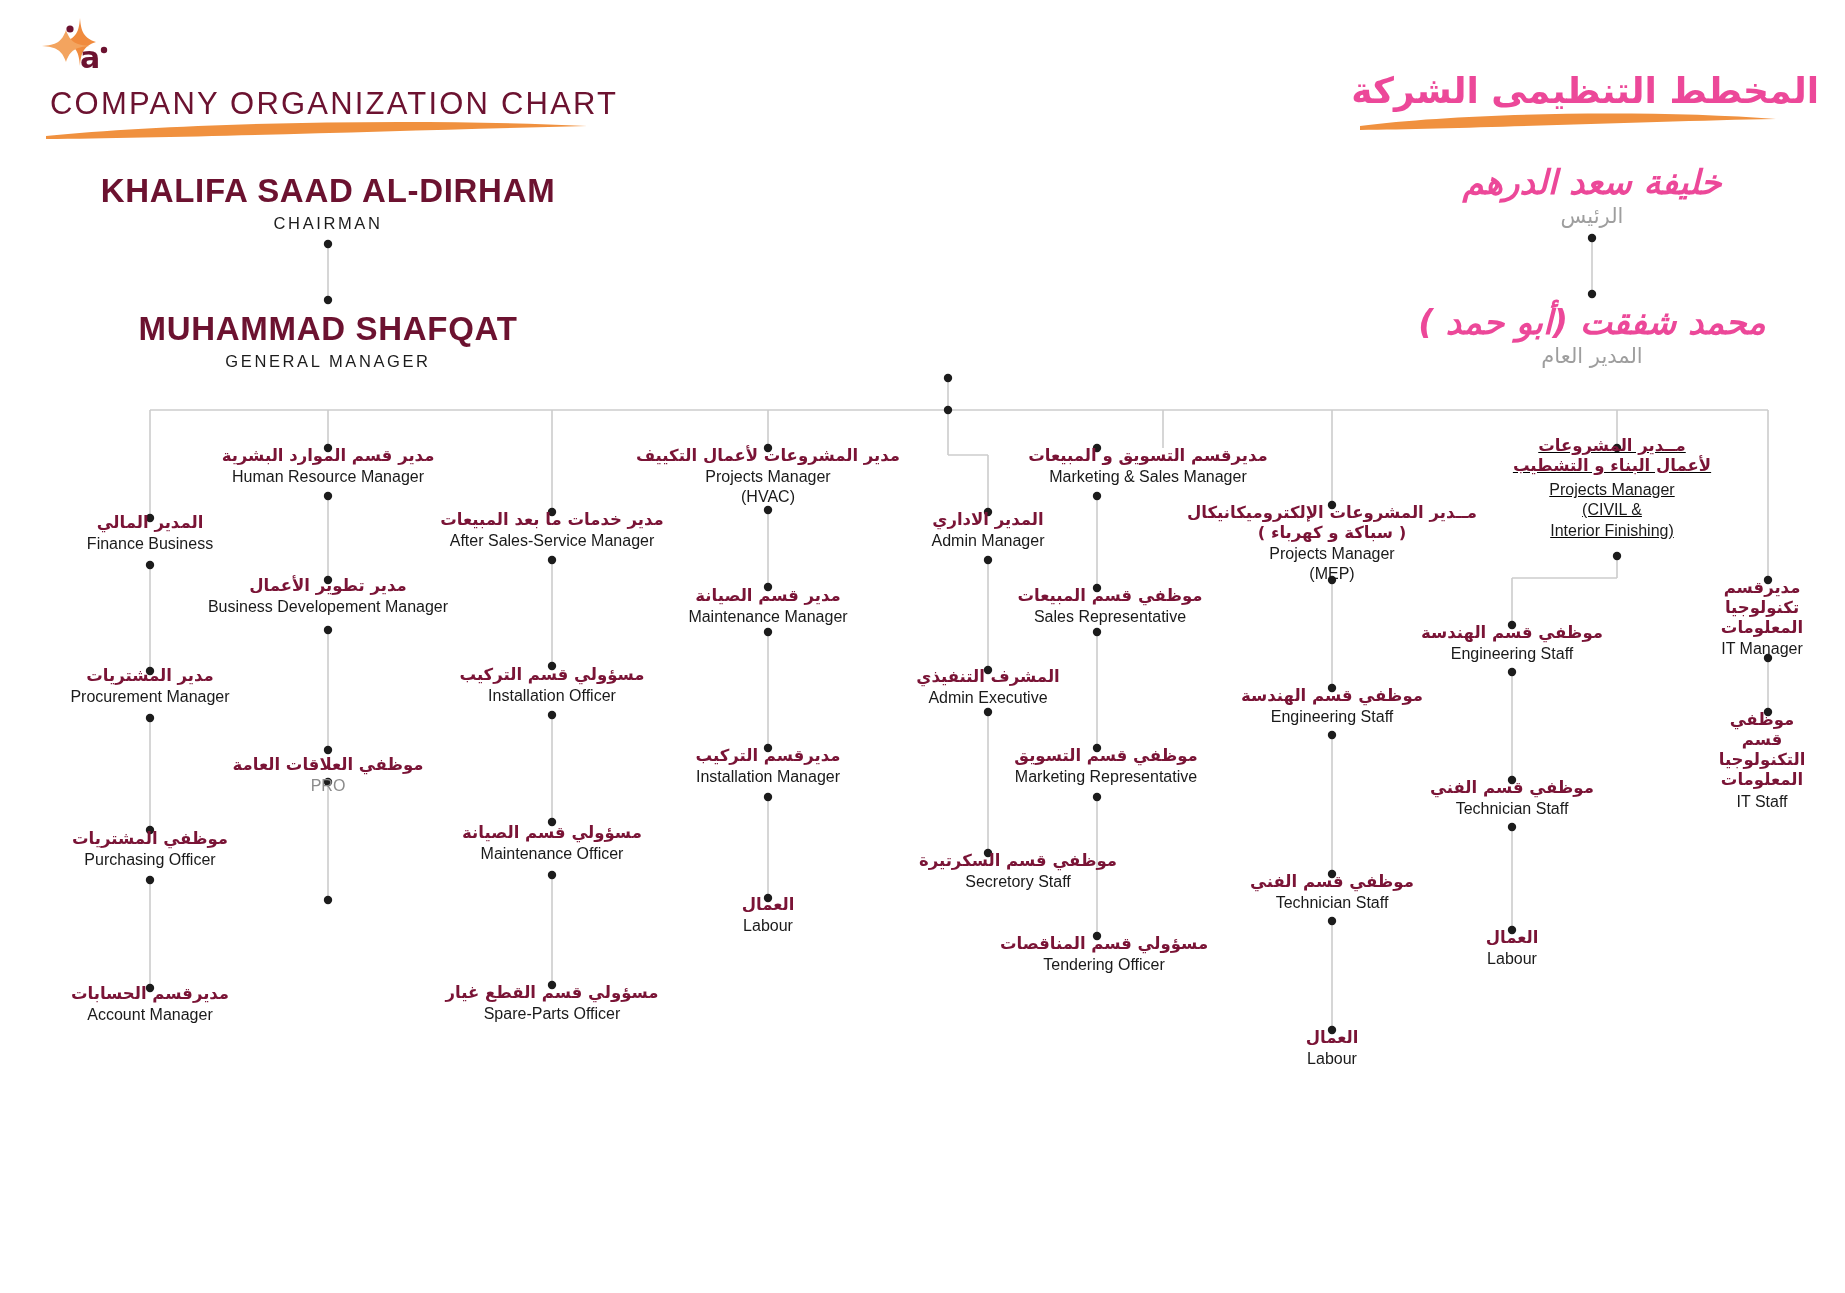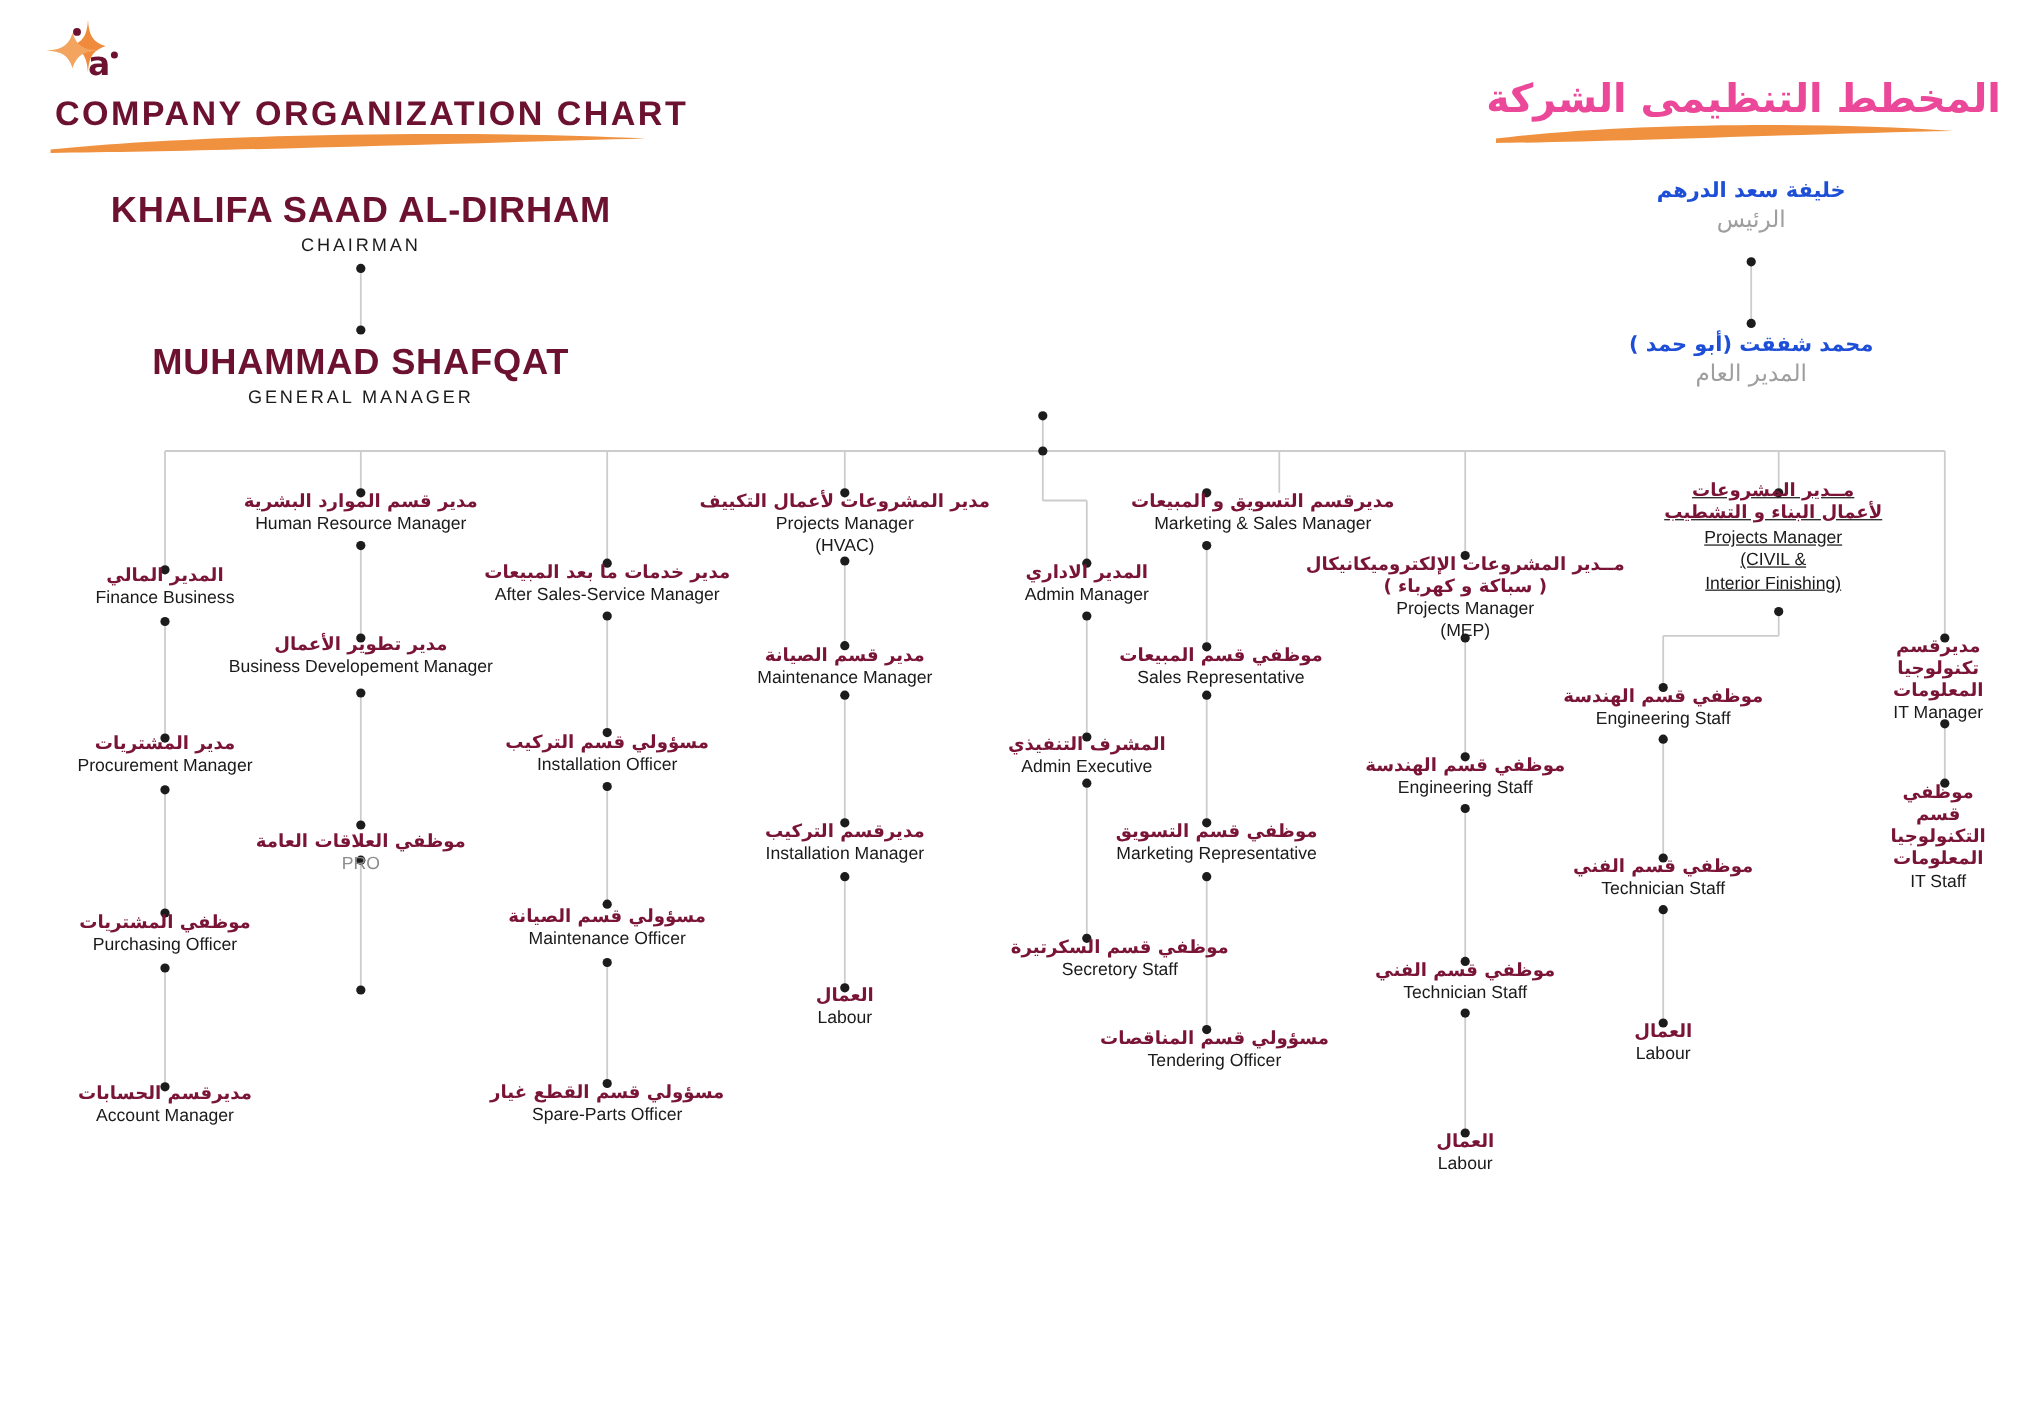--- a/index.html
+++ b/index.html
@@ -13,21 +13,21 @@
     overflow: hidden;
   }
   #stage { position: absolute; left: 0; top: 0; width: 1845px; height: 1293px; }
 
   
   .logo { position: absolute; left: 36px; top: 16px; width: 86px; height: 70px; }
 
   
   .title-en {
     position: absolute; left: 50px; top: 86px;
-    font-size: 31px; letter-spacing: 2.2px; font-weight: 700;
+    font-size: 31px; letter-spacing: 2.2px; font-weight: 400;
     color: #6c1230; white-space: nowrap;
     font-family: "Liberation Sans", sans-serif;
   }
   .title-ar {
     position: absolute; right: 26px; top: 70px;
     font-size: 36px; font-weight: 700; color: #ec4899;
     white-space: nowrap; direction: rtl;
     font-family: "DejaVu Sans", sans-serif;
   }
   .swoosh-en { position: absolute; left: 44px; top: 118px; width: 545px; height: 22px; }
@@ -37,21 +37,21 @@
   .exec { position: absolute; text-align: center; }
   .exec .nm {
     font-size: 33px; font-weight: 700; color: #6c1230;
     letter-spacing: 0.7px; white-space: nowrap; line-height: 1.15;
   }
   .exec .ttl {
     font-size: 16.5px; font-weight: 400; color: #1c1c1c;
     letter-spacing: 2.6px; white-space: nowrap; margin-top: 4px;
   }
   .exec.ar { direction: rtl; font-family: "DejaVu Sans", sans-serif; }
-  .exec.ar .nm { font-size: 19px; color: #1d4ed8; letter-spacing: 0; }
+  .exec.ar .nm { font-size: 34px; color: #ec4899; letter-spacing: 0; font-style: italic; }
   .exec.ar .ttl { font-size: 21px; color: #9e9e9e; letter-spacing: 0; margin-top: 2px; }
 
   
   .node {
     position: absolute; text-align: center;
     transform: translateX(-50%);
     white-space: nowrap;
   }
   .node .ar {
     font-size: 16.5px; font-weight: 700; color: #7a1436;

